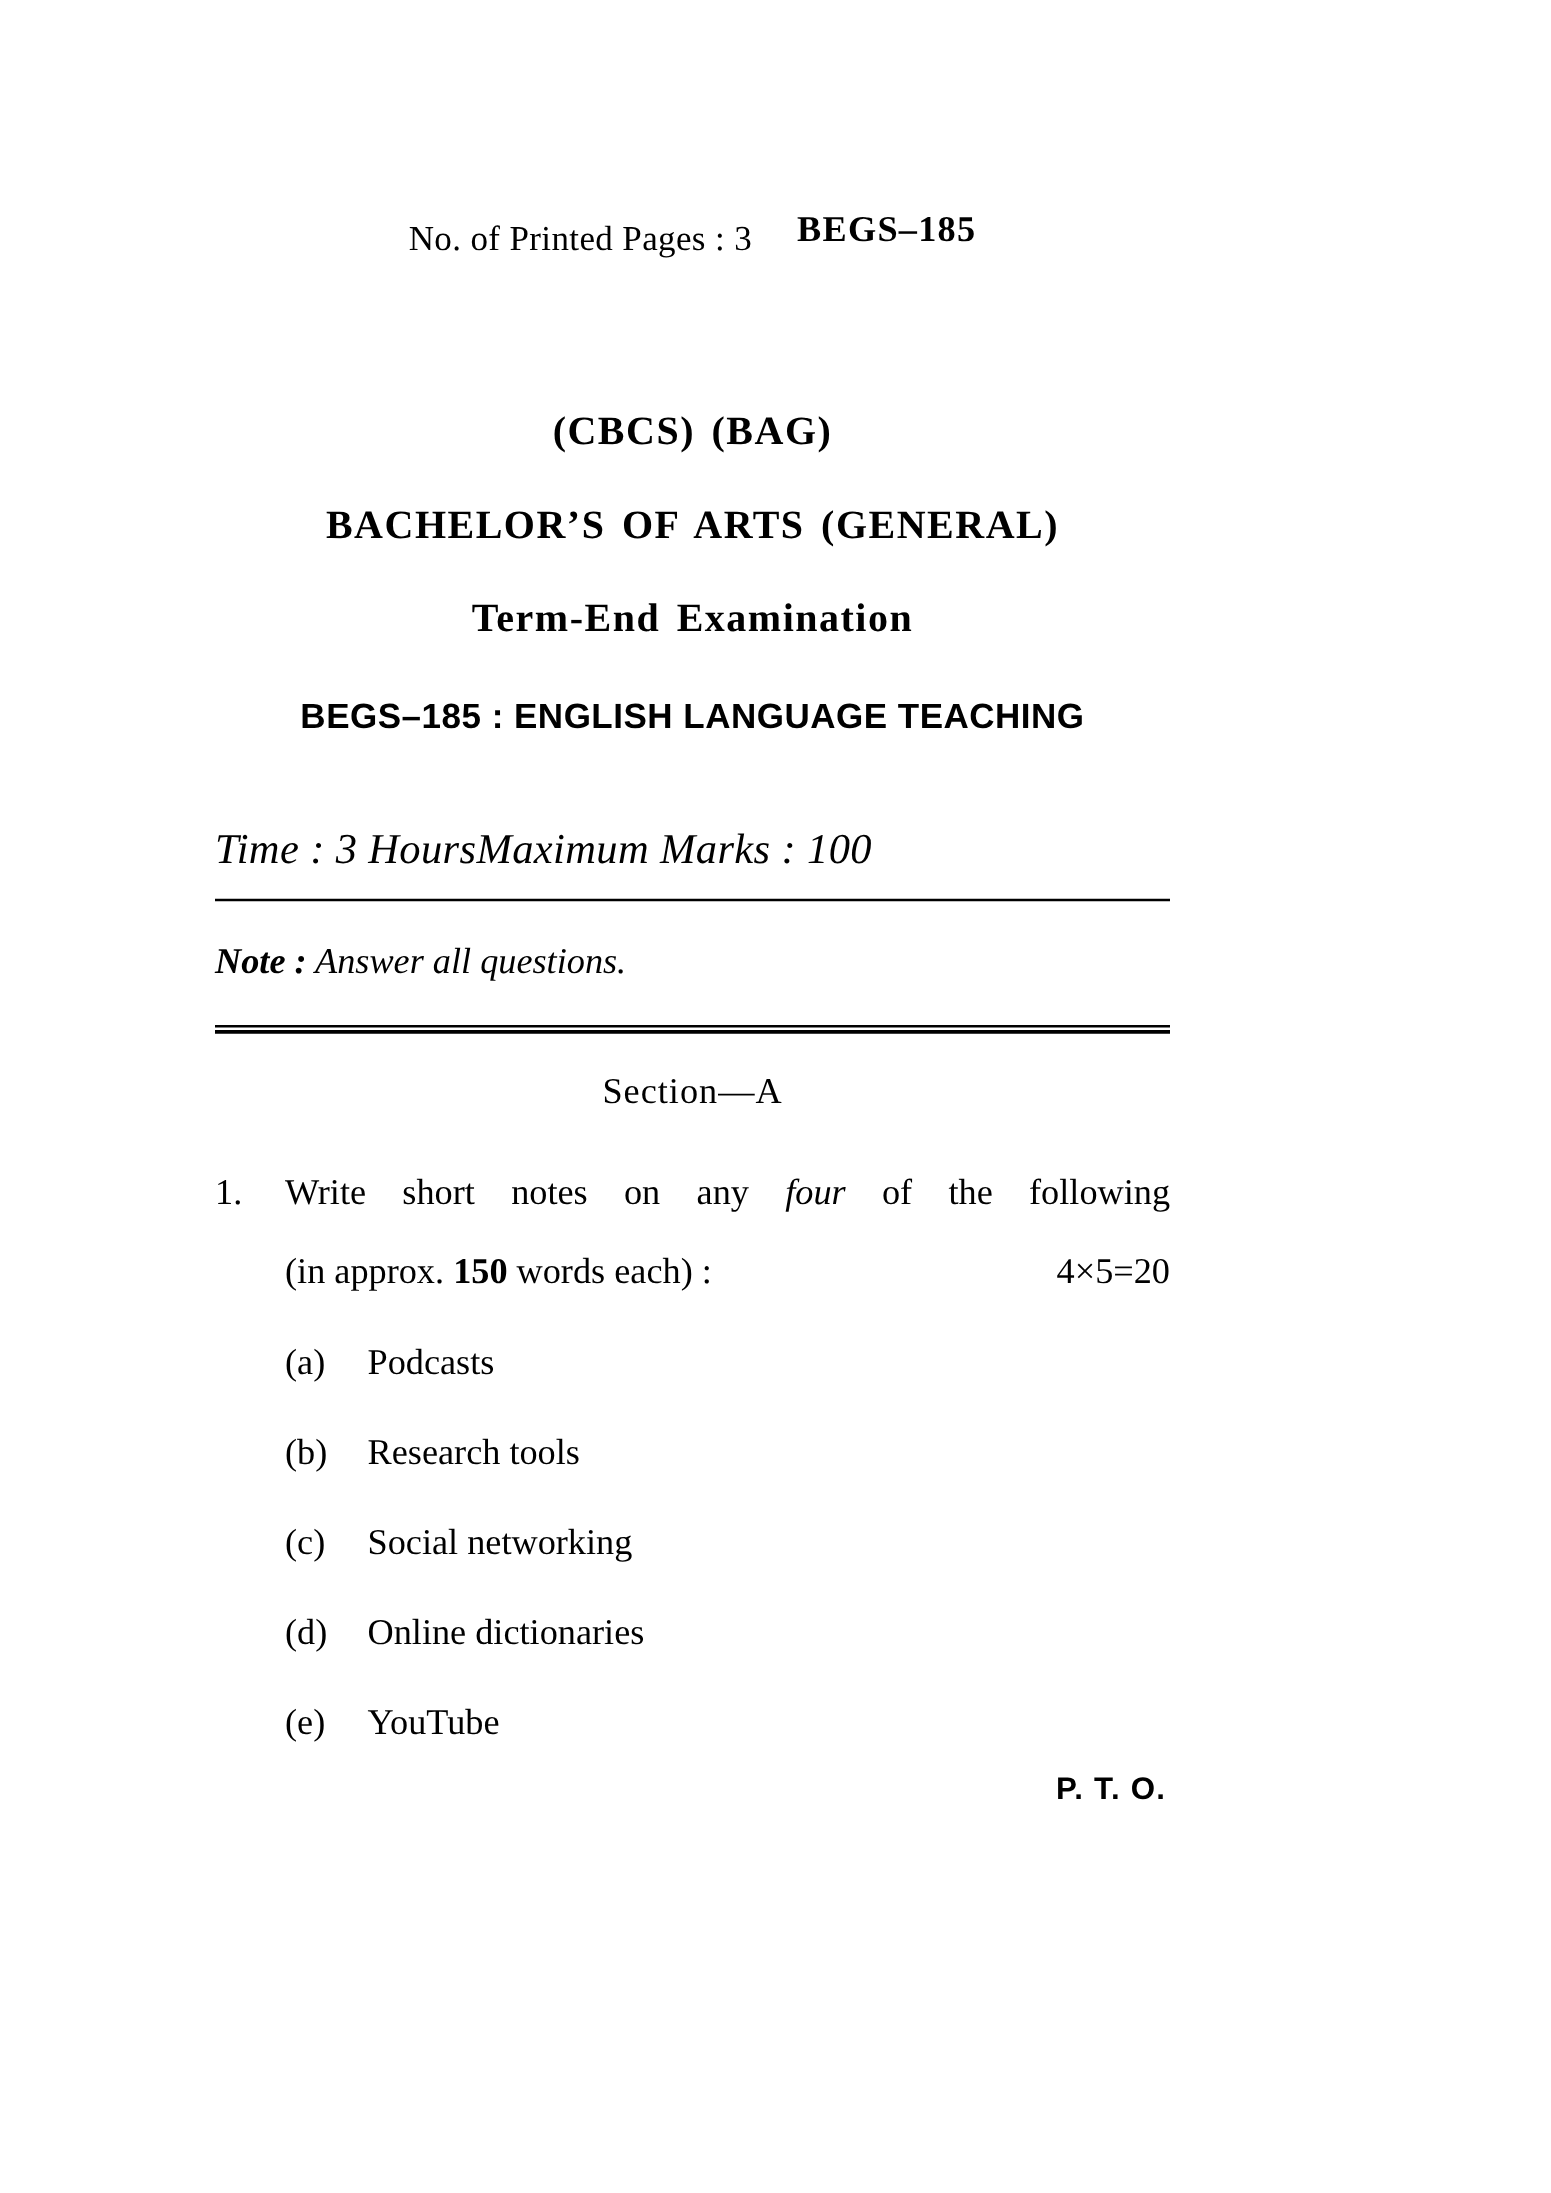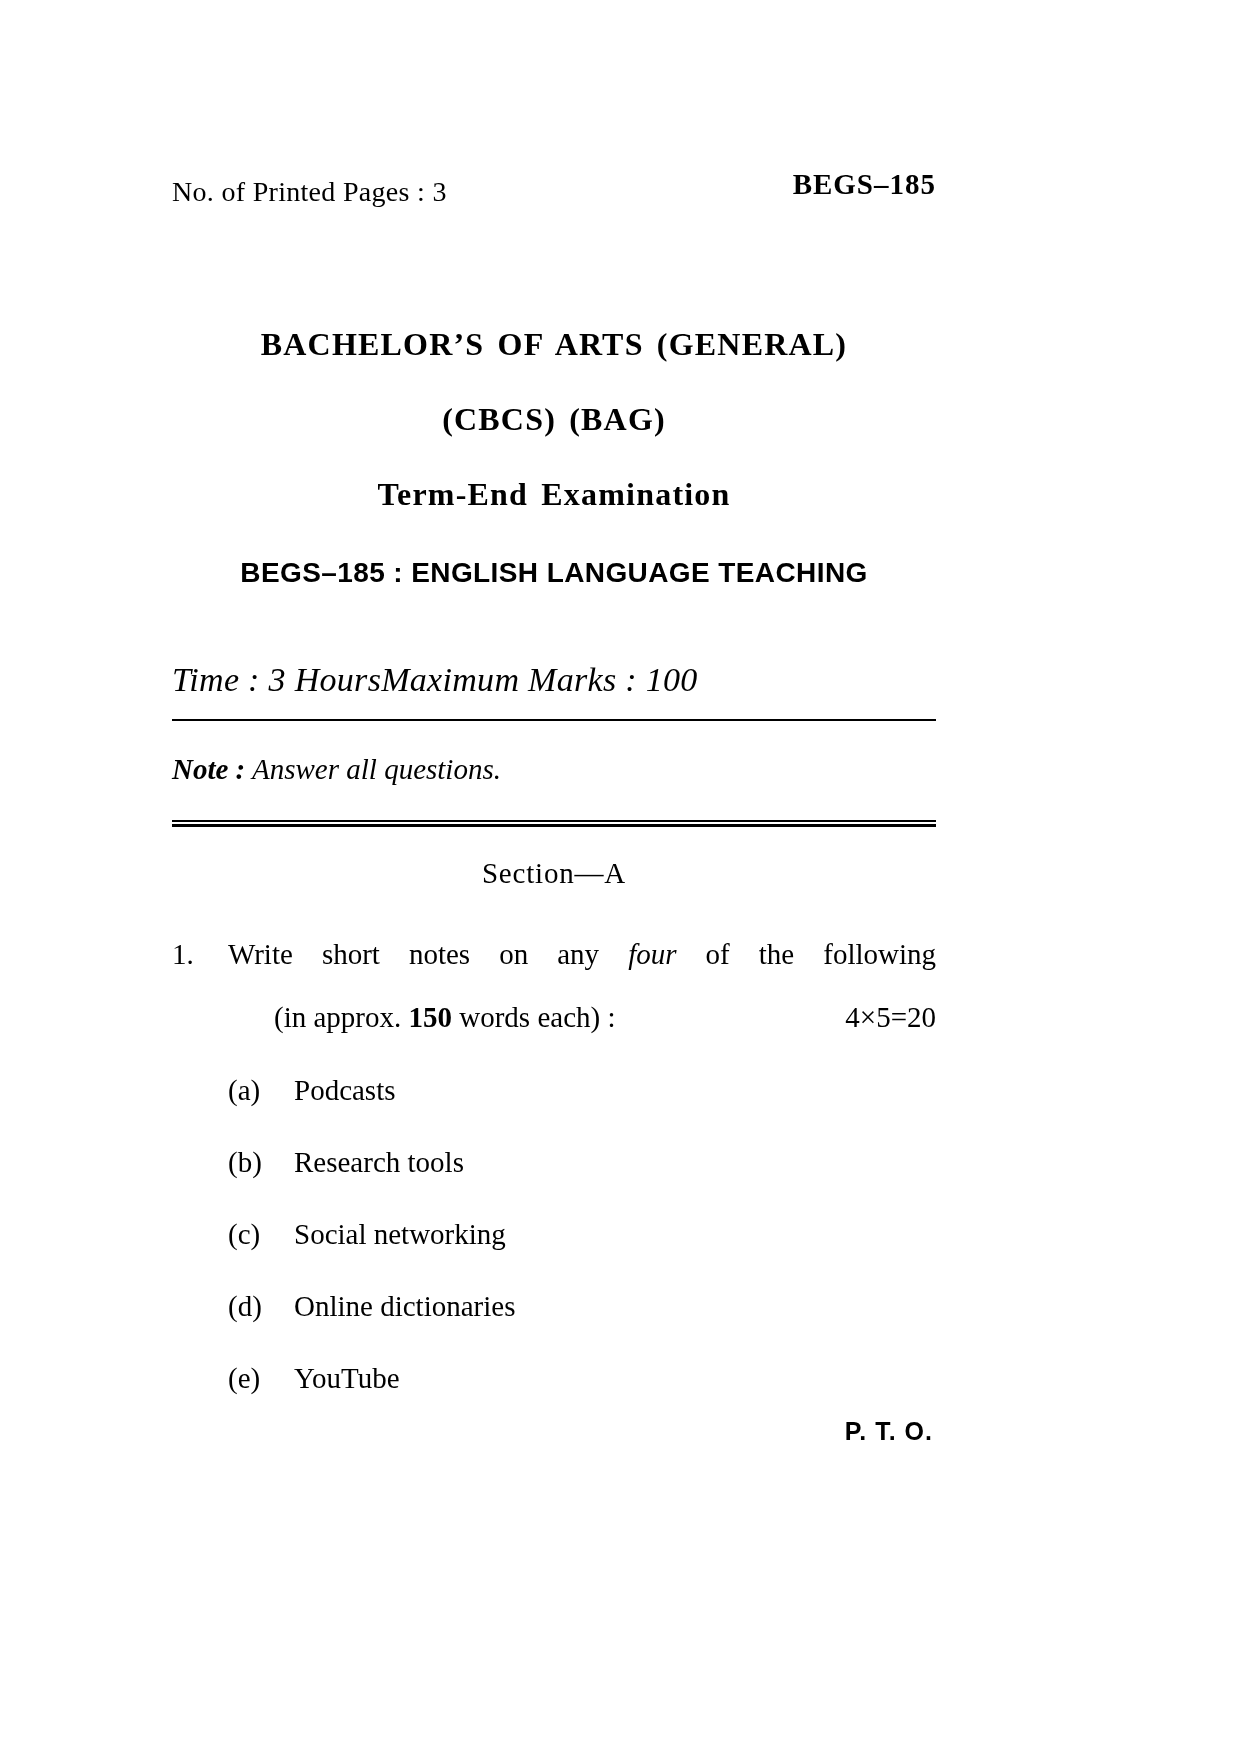--- a/index.html
+++ b/index.html
@@ -17,21 +17,21 @@
   .content {
     position: absolute;
     left: 172px;
     top: 168px;
     width: 764px;
   }
 
   
   .header-row {
     display: flex;
-    justify-content: space-between;
+    justify-content: center;
     align-items: flex-start;
     gap: 36px;
   }
   .pages-note {
     font-size: 28px;
     padding-top: 8px;
     letter-spacing: 0.3px;
   }
   .paper-code {
     font-size: 29px;
@@ -110,21 +110,20 @@
   .q-number { }
   .q-body { }
   .q-line1 {
     text-align: justify;
     text-align-last: justify;
   }
   .q-line2 {
     margin-top: 30px;
     display: flex;
     justify-content: space-between;
-    margin-left: 46px;
   }
   .it { font-style: italic; }
   .bd { font-weight: bold; }
 
   
   .options { margin-top: 40px; }
   .option {
     display: grid;
     grid-template-columns: 66px 1fr;
     font-size: 29px;
@@ -148,22 +147,22 @@
 
 <div class="page">
   <div class="content">
 
     <div class="header-row">
       <span class="pages-note">No. of Printed Pages : 3</span>
       <span class="paper-code">BEGS–185</span>
     </div>
 
     <div class="title-block">
+      <div class="title-line">(CBCS) (BAG)</div>
       <div class="title-line">BACHELOR’S OF ARTS (GENERAL)</div>
-      <div class="title-line">(CBCS) (BAG)</div>
       <div class="title-line">Term-End Examination</div>
     </div>
 
     <div class="subject-line">BEGS–185 : ENGLISH LANGUAGE TEACHING</div>
 
     <div class="meta-row">
       <span>Time : 3 Hours</span>
       <span>Maximum Marks : 100</span>
     </div>
 

